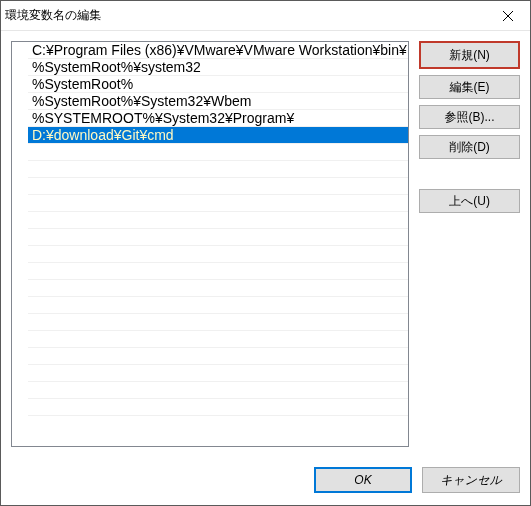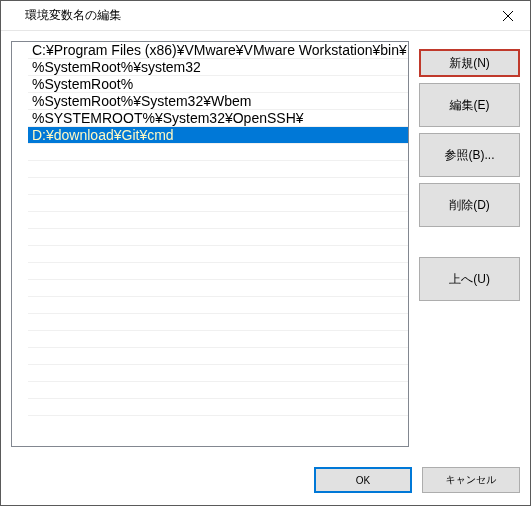--- a/index.html
+++ b/index.html
@@ -4,21 +4,21 @@
 <style>
 * { box-sizing: border-box; margin: 0; padding: 0; }
 body {
   font-family: "Yu Gothic UI", "Meiryo", "MS Gothic", sans-serif;
   font-size: 12px;
   background: #fff;
   width: 531px; height: 506px; overflow: hidden;
 }
 .window { width: 531px; height: 506px; border: 1px solid #5a5a5a; background: #fff; display: flex; flex-direction: column; }
 .titlebar { height: 30px; display: flex; align-items: center; justify-content: space-between; border-bottom: 1px solid #e6e6e6; }
-.titlebar .title { padding-left: 24px; font-size: 12px; }
+.titlebar .title { padding-left: 4px; font-size: 12px; }
 .titlebar .close { width: 45px; height: 29px; display: flex; align-items: center; justify-content: center; }
 .titlebar .close svg { width: 10px; height: 10px; }
 .client { flex: 1; display: flex; padding: 10px 10px 0 10px; gap: 10px; }
 .listwrap { width: 398px; }
 .listbox {
   width: 398px; height: 406px;
   border: 1px solid #828790;
   background: #fff;
   overflow: hidden;
 }
@@ -27,36 +27,36 @@
   padding-left: 4px;
   font-size: 14px;
   white-space: nowrap; overflow: hidden; text-overflow: clip;
   border-bottom: 1px solid #f0f0f0;
   margin-left: 16px;
 }
 .row.sel { background: #0078d7; color: #fef9c3; }
 .row.empty { border-bottom: 1px solid #f0f0f0; }
 .sidebar { flex: 1; display: flex; flex-direction: column; gap: 6px; }
 .btn {
-  width: 100%; height: 44px;
+  width: 100%; height: 24px;
   background: #e1e1e1; border: 1px solid #adadad;
   font-family: inherit; font-size: 12px;
   cursor: default; text-align: center;
 }
-.btn.highlight { border: 2px solid #c0392b; height: 28px; margin-top: 8px; }
+.btn.highlight { border: 2px solid #c0392b; height: 28px; }
 .spacer-sm { height: 18px; }
 .spacer-md { height: 22px; }
 .footer {
   display: flex; justify-content: flex-end; gap: 10px;
   padding: 10px 10px 12px 10px;
 }
 .fbtn {
   width: 98px; height: 26px;
   background: #e1e1e1; border: 1px solid #adadad;
-  font-family: inherit; font-size: 10px;
+  font-family: inherit; font-size: 12px; font-style: italic;
 }
 .fbtn.primary { border: 2px solid #0078d7; background: #e1e1e1; }
 </style>
 </head>
 <body>
 
 <div class="window">
   <div class="titlebar">
     <div class="title">環境変数名の編集</div>
     <div class="close">
@@ -66,21 +66,21 @@
     </div>
   </div>
 
   <div class="client">
     <div class="listwrap">
       <div class="listbox" id="listbox">
           <div class="row">C:¥Program Files (x86)¥VMware¥VMware Workstation¥bin¥</div>
           <div class="row">%SystemRoot%¥system32</div>
           <div class="row">%SystemRoot%</div>
           <div class="row">%SystemRoot%¥System32¥Wbem</div>
-          <div class="row">%SYSTEMROOT%¥System32¥OpenSSH¥</div>
+          <div class="row">%SYSTEMROOT%¥System32¥Program¥</div>
           <div class="row sel">D:¥download¥Git¥cmd</div>
           <div class="row empty"></div>
           <div class="row empty"></div>
           <div class="row empty"></div>
           <div class="row empty"></div>
           <div class="row empty"></div>
           <div class="row empty"></div>
           <div class="row empty"></div>
           <div class="row empty"></div>
           <div class="row empty"></div>

